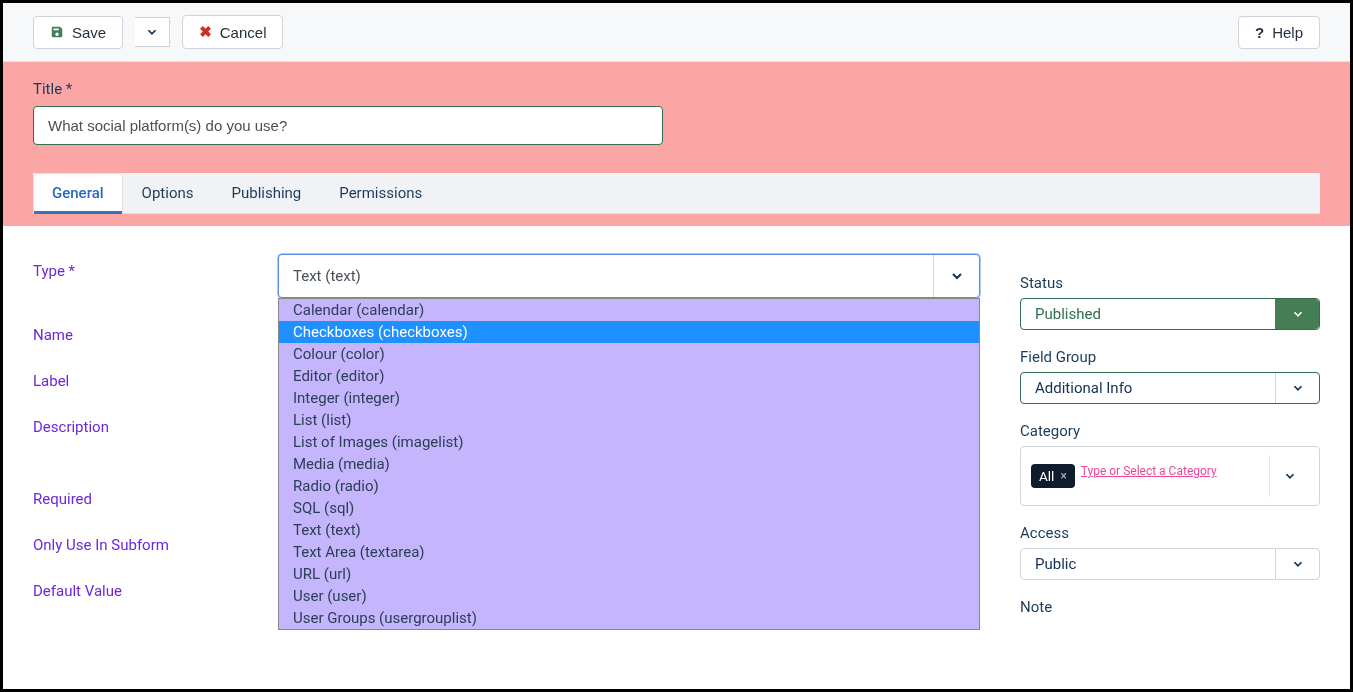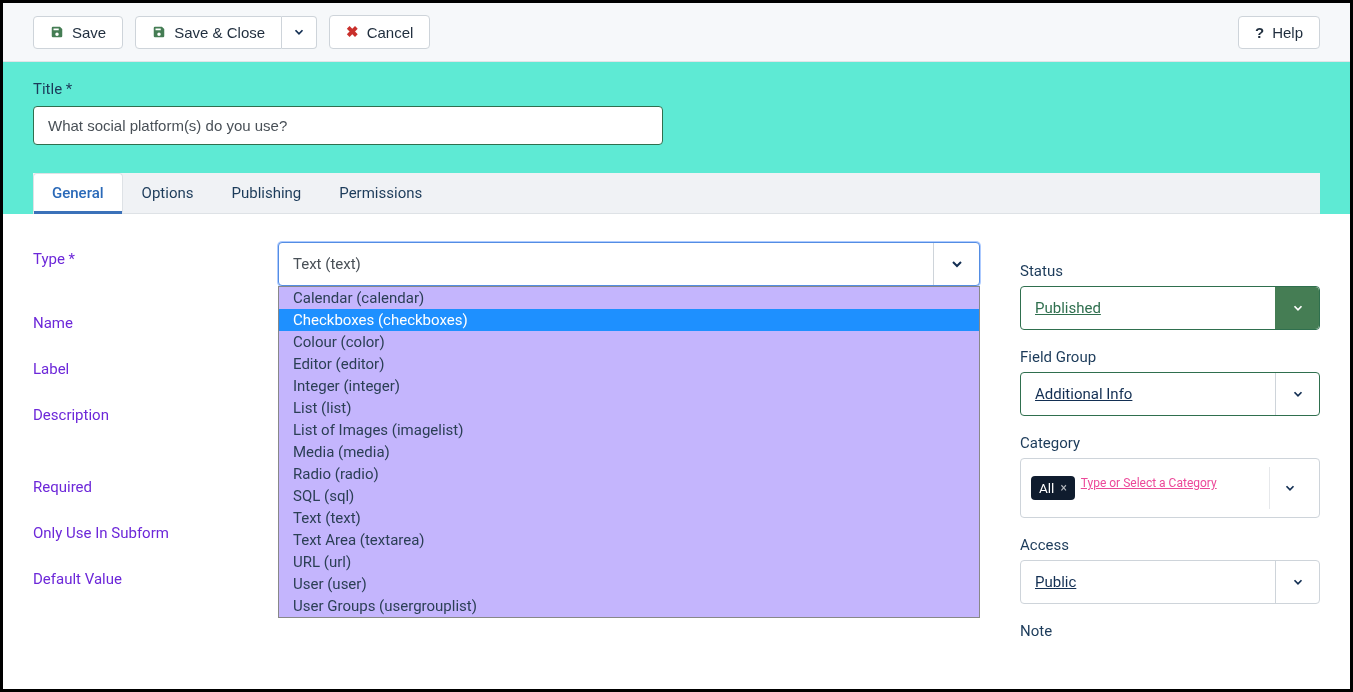--- a/index.html
+++ b/index.html
@@ -35,22 +35,22 @@
   }
   .btn-group { display: flex; }
   .btn-group .btn:first-child { border-top-right-radius:0; border-bottom-right-radius:0;}
   .btn-group .btn:last-child { border-top-left-radius:0; border-bottom-left-radius:0; border-left:none; padding:7px 10px;}
   .spacer { flex:1; }
   .icon-save { color:#457d54; }
   .icon-cancel { color:#c9302c; font-weight:bold;}
   .icon-q { font-weight:bold;}
 
   .header-area {
-    padding: 18px 30px 0 30px;
-    background:#5eead4;
+    padding: 18px 30px 12px 30px;
+    background:#fca5a5;
   }
   .field-label { font-size:15px; color:#1c3b5a; margin-bottom:8px; display:block;}
   .title-input {
     width: 630px;
     padding: 10px 14px;
     border: 1px solid #2f6f4e;
     border-radius:4px;
     font-size:15px;
     color:#495057;
     background:#fff;
@@ -113,21 +113,21 @@
     position:absolute; top:44px; left:0; right:0;
     border:1px solid #888; background:#c4b5fd; z-index:10;
     max-height:340px; overflow:visible;
   }
   .dropdown .opt { padding:2px 14px; font-size:15px; color:#2b3f55; cursor:pointer;}
   .dropdown .opt.highlight { background:#1e90ff; color:#fff;}
 
   .right-col .section-lbl { color:#1c3b5a; font-size:15px; }
   .right-select {
     display:flex; align-items:center; justify-content:space-between;
-    border:1px solid #ced4da; border-radius:4px; height:44px; background:#fff;text-decoration:underline;
+    border:1px solid #ced4da; border-radius:4px; height:32px; background:#fff;
   }
   .right-select.green { border-color:#2f6f4e; color:#2f6f4e;}
   .right-select .rs-text{ padding:0 14px; flex:1;}
   .right-select .rs-caret{
     width:44px; height:100%; display:flex; align-items:center; justify-content:center;
     border-left:1px solid #ced4da;
   }
   .right-select.green .rs-caret{ background:#457d54; color:#fff; border-left:1px solid #457d54; border-radius:0 4px 4px 0;}
 
   .category-box {
@@ -149,28 +149,20 @@
 <div class="toolbar">
   <button class="btn">
     <span class="icon-save">
       <svg width="14" height="14" viewBox="0 0 24 24" fill="currentColor">
           <path d="M17 3H5a2 2 0 0 0-2 2v14a2 2 0 0 0 2 2h14a2 2 0 0 0 2-2V7l-4-4zM12 19a3 3 0 1 1 0-6 3 3 0 0 1 0 6zm3-10H6V6h9v3z"></path>
         </svg>
     </span>
     <span>Save</span>
   </button>
   <div class="btn-group">
-    <button class="btn">
-      <span class="icon-save">
-        <svg width="14" height="14" viewBox="0 0 24 24" fill="currentColor">
-            <path d="M17 3H5a2 2 0 0 0-2 2v14a2 2 0 0 0 2 2h14a2 2 0 0 0 2-2V7l-4-4zM12 19a3 3 0 1 1 0-6 3 3 0 0 1 0 6zm3-10H6V6h9v3z"></path>
-          </svg>
-      </span>
-      <span>Save &amp; Close</span>
-    </button>
     <button class="btn">
       <span>
         <svg width="14" height="14" viewBox="0 0 24 24" fill="none" stroke="#132f53" stroke-width="3">
             <polyline points="6 9 12 15 18 9"></polyline>
           </svg>
       </span>
     </button>
   </div>
   <button class="btn">
     <span class="icon-cancel">✖</span>

